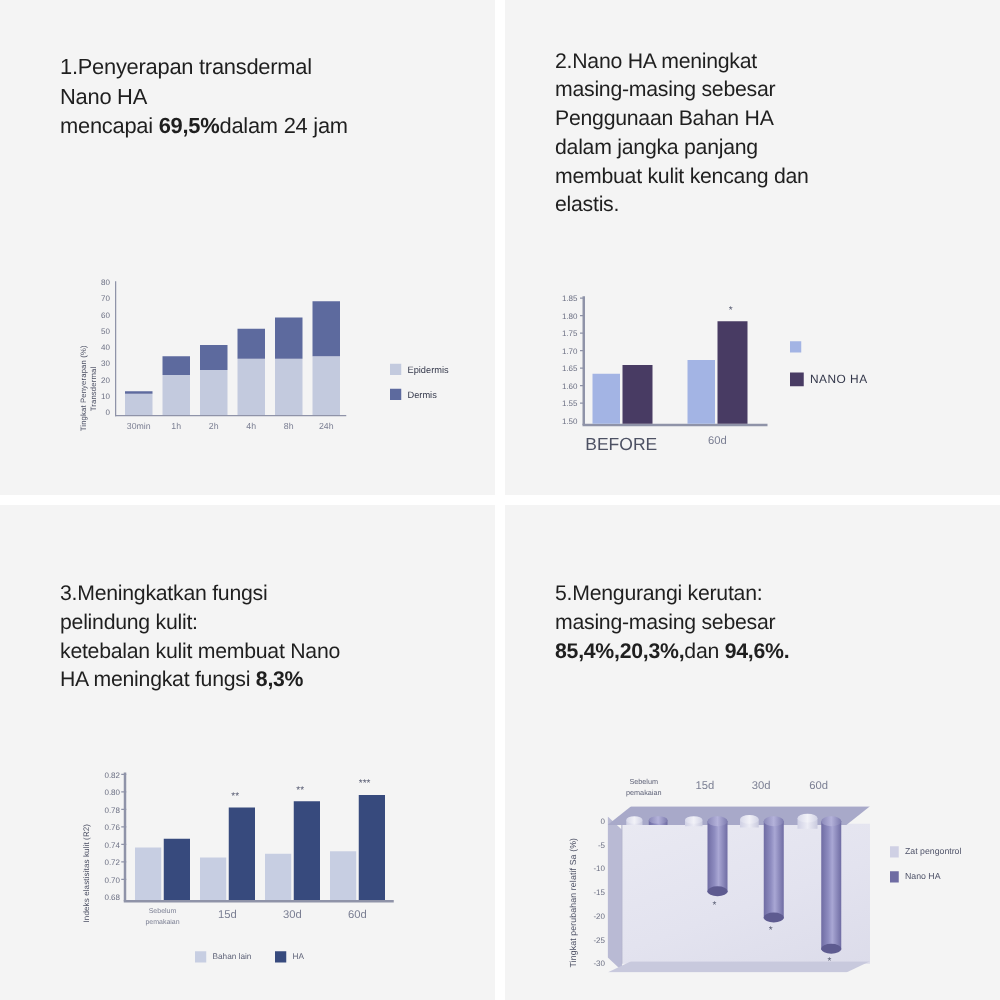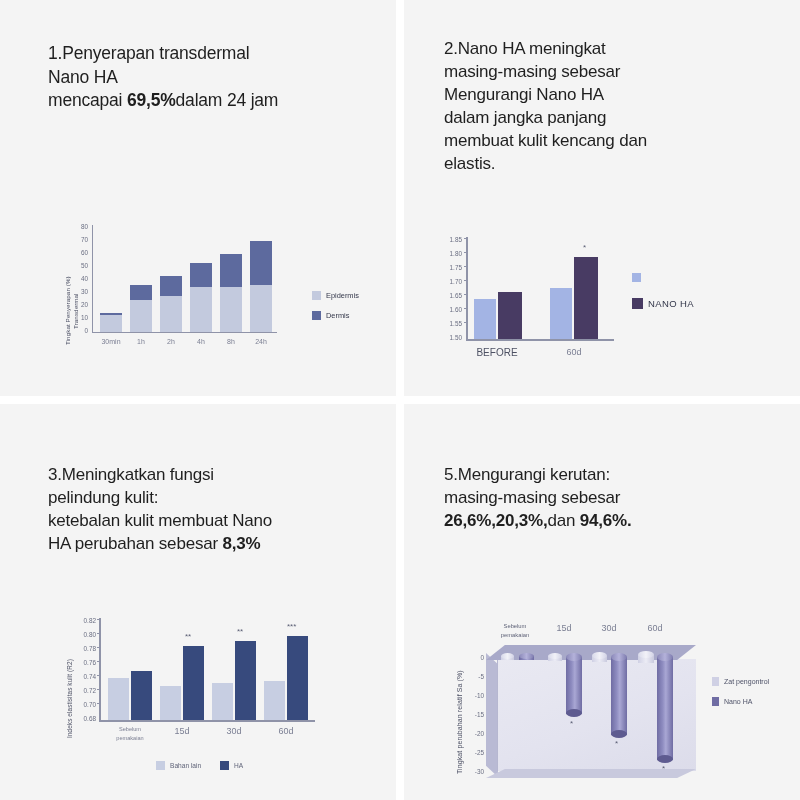--- a/index.html
+++ b/index.html
@@ -147,21 +147,21 @@
         <span class="swatch" style="background:#c3cade;"></span>
         <span class="legend-txt">Epidermis</span>
       </div>
     </div>
   </div>
 
   <div class="panel right" id="p2">
     <div class="headline" style="top:38px; font-size:17px;">
       <div class="hl"><span>2.Nano HA meningkat</span></div>
       <div class="hl"><span>masing-masing sebesar</span></div>
-      <div class="hl"><span>Mengurangi Nano HA</span></div>
+      <div class="hl"><span>Penggunaan Bahan HA</span></div>
       <div class="hl"><span>dalam jangka panjang</span></div>
       <div class="hl"><span>membuat kulit kencang dan</span></div>
       <div class="hl"><span>elastis.</span></div>
     </div>
 
     <div class="chart" id="c2" style="left:32px; top:233px; width:364px; height:135px;">
       <div class="ytick" style="left:0px; top:3px; width:26px;">1.85</div>
       <div class="ytick" style="left:0px; top:17px; width:26px;">1.80</div>
       <div class="ytick" style="left:0px; top:31px; width:26px;">1.75</div>
       <div class="ytick" style="left:0px; top:45px; width:26px;">1.70</div>
@@ -183,40 +183,40 @@
       <div>
         <div class="bar" style="left:38px; top:66px; width:22px; height:40px; background:#a3b4e4;"></div>
         <div class="bar" style="left:62px; top:59px; width:24px; height:47px; background:#483b63;"></div>
       </div>
       <div>
         <div class="bar" style="left:114px; top:55px; width:22px; height:51px; background:#a3b4e4;"></div>
         <div class="bar" style="left:138px; top:24px; width:24px; height:82px; background:#483b63;"></div>
       </div>
       <div class="star" style="left:147px; top:10px;">*</div>
 
-      <div class="xtick" style="left:32px; top:114px; width:58px; font-size:10px; color:#4d5163;">BEFORE</div>
+      <div class="xtick" style="left:32px; top:114px; width:58px; font-size:14px; color:#4d5163;">BEFORE</div>
       <div class="xtick" style="left:112px; top:114px; width:52px; font-size:9px;">60d</div>
 
       <div class="legend-item" style="left:196px; top:40px;">
         <span class="swatch" style="background:#a3b4e4;"></span>
         <span class="legend-txt"></span>
       </div>
       <div class="legend-item" style="left:196px; top:65px;">
         <span class="swatch" style="background:#483b63; width:11px; height:11px;"></span>
         <span class="legend-txt" style="font-size:9.5px; letter-spacing:.4px;">NANO HA</span>
       </div>
     </div>
   </div>
 
   <div class="panel lower" id="p3">
     <div class="headline" style="left:48px; top:60px; font-size:17px;">
       <div class="hl"><span>3.Meningkatkan fungsi</span></div>
       <div class="hl"><span>pelindung kulit:</span></div>
       <div class="hl"><span>ketebalan kulit membuat Nano</span></div>
-      <div class="hl"><span>HA perubahan sebesar </span><b>8,3%</b></div>
+      <div class="hl"><span>HA meningkat fungsi </span><b>8,3%</b></div>
     </div>
 
     <div class="chart" id="c3" style="left:52px; top:212px; width:340px; height:180px;">
       <div class="ylabel" style="left:14px; top:122px; transform:rotate(-90deg); font-size:6.4px;">Indeks elastisitas kulit (R2)</div>
 
       <div class="ytick" style="left:20px; top:1px; width:24px;">0.82</div>
       <div class="ytick" style="left:20px; top:15px; width:24px;">0.80</div>
       <div class="ytick" style="left:20px; top:29px; width:24px;">0.78</div>
       <div class="ytick" style="left:20px; top:43px; width:24px;">0.76</div>
       <div class="ytick" style="left:20px; top:57px; width:24px;">0.74</div>
@@ -268,21 +268,21 @@
         <span class="swatch" style="background:#374a7d;"></span>
         <span class="legend-txt" style="font-size:6.6px; color:#5f6378;">HA</span>
       </div>
     </div>
   </div>
 
   <div class="panel right lower" id="p4">
     <div class="headline" style="left:40px; top:60px; font-size:17px;">
       <div class="hl"><span>5.Mengurangi kerutan:</span></div>
       <div class="hl"><span>masing-masing sebesar</span></div>
-      <div class="hl"><b>26,6%,20,3%,</b><span>dan </span><b>94,6%.</b></div>
+      <div class="hl"><b>85,4%,20,3%,</b><span>dan </span><b>94,6%.</b></div>
     </div>
 
     <div class="chart" id="c4" style="left:40px; top:205px; width:356px; height:180px;">
       <div class="ylabel" style="left:12px; top:165px; transform:rotate(-90deg); font-size:7px;">Tingkat perubahan relatif Sa (%)</div>
 
       <div class="ytick" style="left:20px; top:45px; width:20px;">0</div>
       <div class="ytick" style="left:20px; top:64px; width:20px;">-5</div>
       <div class="ytick" style="left:20px; top:83px; width:20px;">-10</div>
       <div class="ytick" style="left:20px; top:102px; width:20px;">-15</div>
       <div class="ytick" style="left:20px; top:121px; width:20px;">-20</div>

